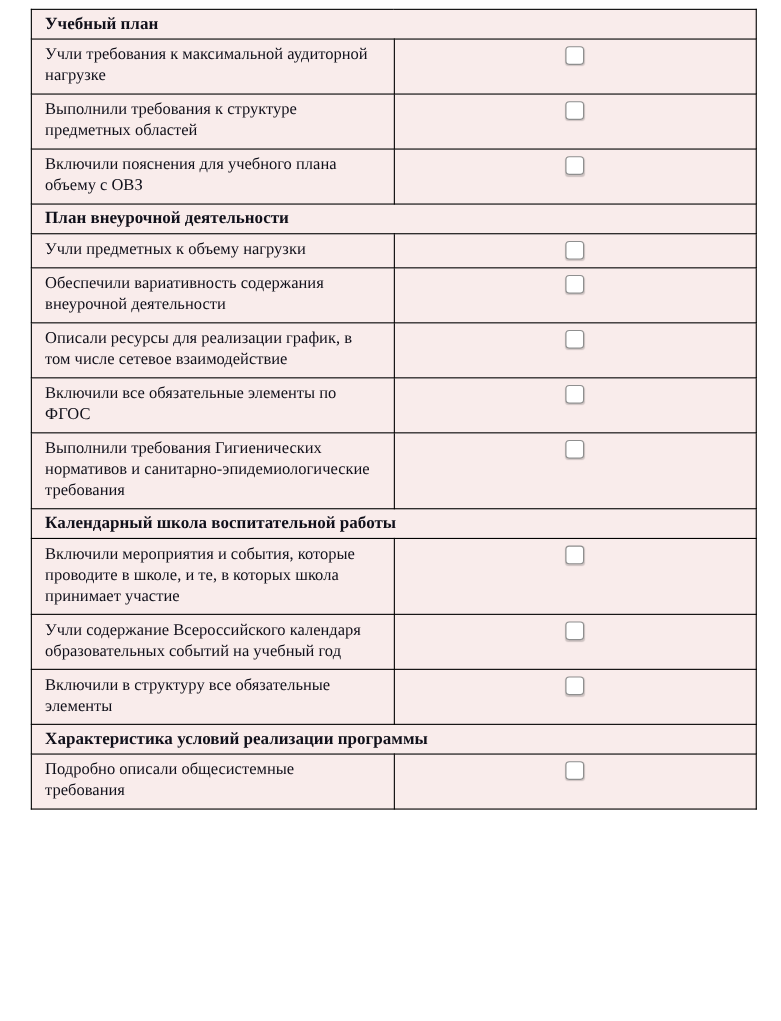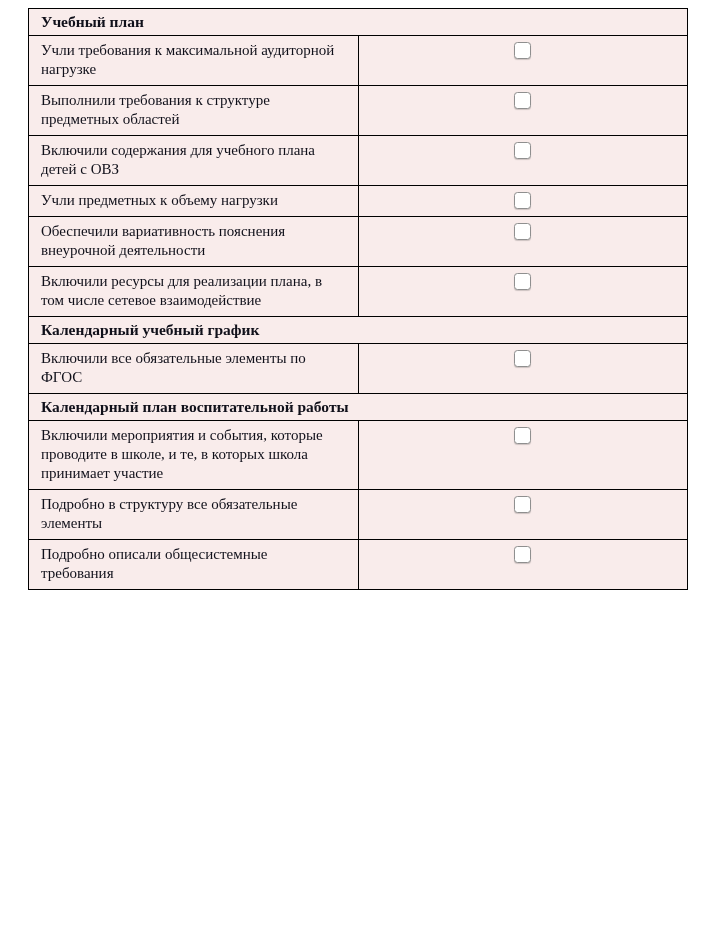--- a/index.html
+++ b/index.html
@@ -68,52 +68,63 @@
         </tr>
         <tr>
           <td class="item-cell">Учли требования к максимальной аудиторной нагрузке</td>
           <td class="cb-cell"><input type="checkbox" class="cb" style=""></td>
         </tr>
         <tr>
           <td class="item-cell">Выполнили требования к структуре предметных областей</td>
           <td class="cb-cell"><input type="checkbox" class="cb" style=""></td>
         </tr>
         <tr>
-          <td class="item-cell">Включили содержания для учебного плана детей с ОВЗ</td>
+          <td class="item-cell">Включили пояснения для учебного плана объему с ОВЗ</td>
           <td class="cb-cell"><input type="checkbox" class="cb" style=""></td>
+        </tr>
+        <tr>
+          <td colspan="2" class="section-cell">План внеурочной деятельности</td>
         </tr>
         <tr>
           <td class="item-cell">Учли предметных к объему нагрузки</td>
           <td class="cb-cell"><input type="checkbox" class="cb" style=""></td>
         </tr>
         <tr>
-          <td class="item-cell">Обеспечили вариативность пояснения внеурочной деятельности</td>
+          <td class="item-cell">Обеспечили вариативность содержания внеурочной деятельности</td>
           <td class="cb-cell"><input type="checkbox" class="cb" style=""></td>
         </tr>
         <tr>
-          <td class="item-cell">Включили ресурсы для реализации плана, в том числе сетевое взаимодействие</td>
+          <td class="item-cell">Описали ресурсы для реализации график, в том числе сетевое взаимодействие</td>
           <td class="cb-cell"><input type="checkbox" class="cb" style=""></td>
-        </tr>
-        <tr>
-          <td colspan="2" class="section-cell">Календарный учебный график</td>
         </tr>
         <tr>
           <td class="item-cell">Включили все обязательные элементы по ФГОС</td>
           <td class="cb-cell"><input type="checkbox" class="cb" style=""></td>
         </tr>
         <tr>
-          <td colspan="2" class="section-cell">Календарный план воспитательной работы</td>
+          <td class="item-cell">Выполнили требования Гигиенических нормативов и санитарно-эпидемиологические требования</td>
+          <td class="cb-cell"><input type="checkbox" class="cb" style=""></td>
+        </tr>
+        <tr>
+          <td colspan="2" class="section-cell">Календарный школа воспитательной работы</td>
         </tr>
         <tr>
           <td class="item-cell">Включили мероприятия и события, которые проводите в школе, и те, в которых школа принимает участие</td>
           <td class="cb-cell"><input type="checkbox" class="cb" style=""></td>
         </tr>
         <tr>
-          <td class="item-cell">Подробно в структуру все обязательные элементы</td>
+          <td class="item-cell">Учли содержание Всероссийского календаря образовательных событий на учебный год</td>
           <td class="cb-cell"><input type="checkbox" class="cb" style=""></td>
+        </tr>
+        <tr>
+          <td class="item-cell">Включили в структуру все обязательные элементы</td>
+          <td class="cb-cell"><input type="checkbox" class="cb" style=""></td>
+        </tr>
+        <tr>
+          <td colspan="2" class="section-cell">Характеристика условий реализации программы</td>
         </tr>
         <tr>
           <td class="item-cell">Подробно описали общесистемные требования</td>
           <td class="cb-cell"><input type="checkbox" class="cb" style=""></td>
         </tr>
       </tbody>
   </table>
 </div>
 
 </body></html>

